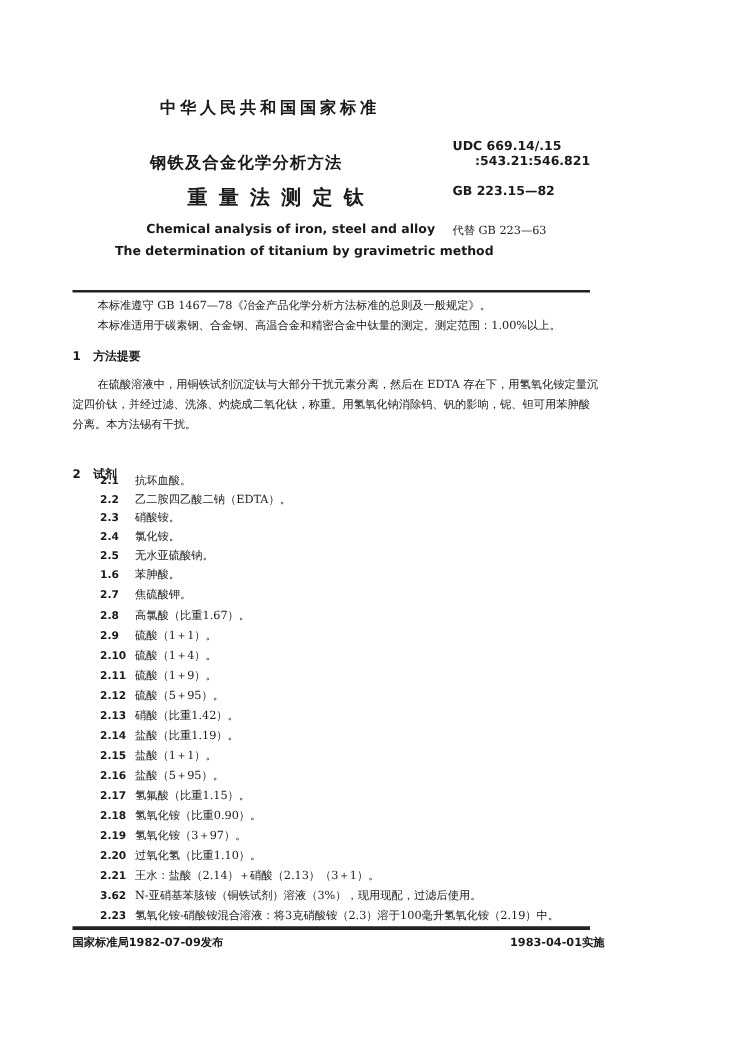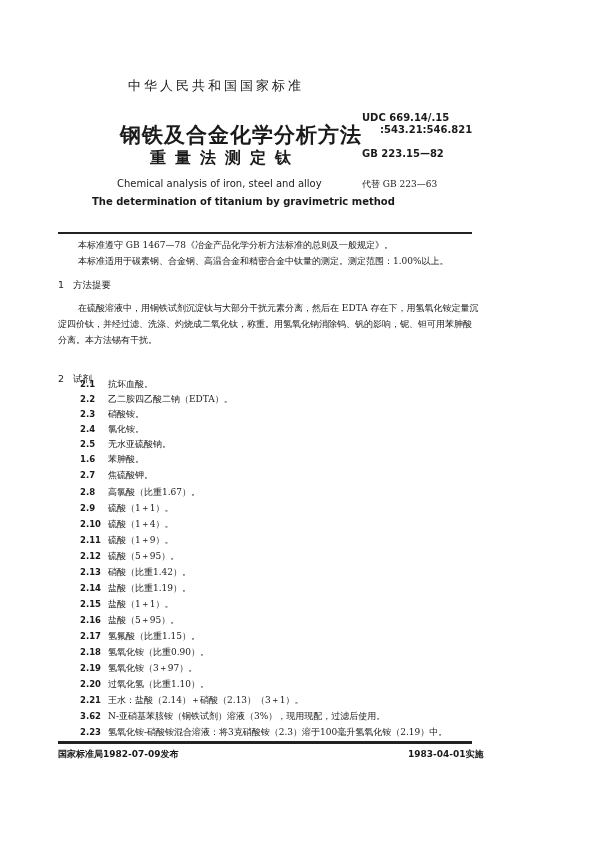--- a/index.html
+++ b/index.html
@@ -1,36 +1,36 @@
 <!DOCTYPE html>
 <html><head>
 <meta charset="utf-8">
 <style>
   html, body { margin: 0; padding: 0; background: #ffffff; }
   body { width: 600px; height: 849px; position: relative; overflow: hidden;
          font-family: "DejaVu Serif", serif; color: #1a1a1a; }
   .abs { position: absolute; }
   .sans { font-family: "DejaVu Sans", sans-serif; }
   .bold { font-weight: bold; }
-  #std-header { left: 128px; top: 77px; font-size: 13px; letter-spacing: 3px; font-weight: normal; }
-  #title-1 { left: 120px; top: 121px; font-size: 21px; font-weight: bold; letter-spacing: 1px; }
+  #std-header { left: 128px; top: 77px; font-size: 13px; letter-spacing: 3px; font-weight: bold; }
+  #title-1 { left: 120px; top: 121px; font-size: 13px; font-weight: bold; letter-spacing: 1px; }
   #title-2 { left: 150px; top: 148px; font-size: 16px; font-weight: bold; letter-spacing: 9px; }
-  #en-1 { left: 117px; top: 178px; font-size: 10px; font-weight: normal; }
+  #en-1 { left: 117px; top: 178px; font-size: 10px; font-weight: bold; }
   #en-2 { left: 92px; top: 196px; font-size: 10px; font-weight: bold; }
   #udc-1 { left: 362px; top: 112px; font-size: 10px; }
   #udc-2 { left: 380px; top: 124px; font-size: 10px; }
   #gb { left: 362px; top: 148px; font-size: 10px; }
   #replaces { left: 362px; top: 178px; font-size: 9px; }
   .rule { left: 58px; width: 414px; height: 2px; background: #222; }
   #rule-top { top: 232px; }
   #rule-bottom { top: 741px; height: 3px; }
   .para { font-size: 9px; line-height: 14px; }
   #intro-1 { left: 78px; top: 238px; }
   #intro-2 { left: 78px; top: 254px; }
-  .section { font-size: 9.5px; font-weight: normal; left: 58px; }
+  .section { font-size: 9.5px; font-weight: bold; left: 58px; }
   #sec1 { top: 279px; }
   #sec2 { top: 357px; margin-top: 16px; }
   #sec1-body { left: 58px; top: 300px; width: 422px; font-size: 9px; line-height: 16px; text-indent: 20px; }
   .item { left: 60px; font-size: 9px; height: 15px; white-space: nowrap; margin-left: 20px; }
   .item .num { display: inline-block; width: 28px; font-family: "DejaVu Sans", sans-serif; font-weight: bold; font-size: 8.5px; }
   #footer-left { left: 58px; top: 748px; font-size: 9px; font-weight: bold; text-align: right; }
   #footer-right { left: 408px; top: 748px; font-size: 9px; font-weight: bold; }
 </style>
 </head>
 <body>

